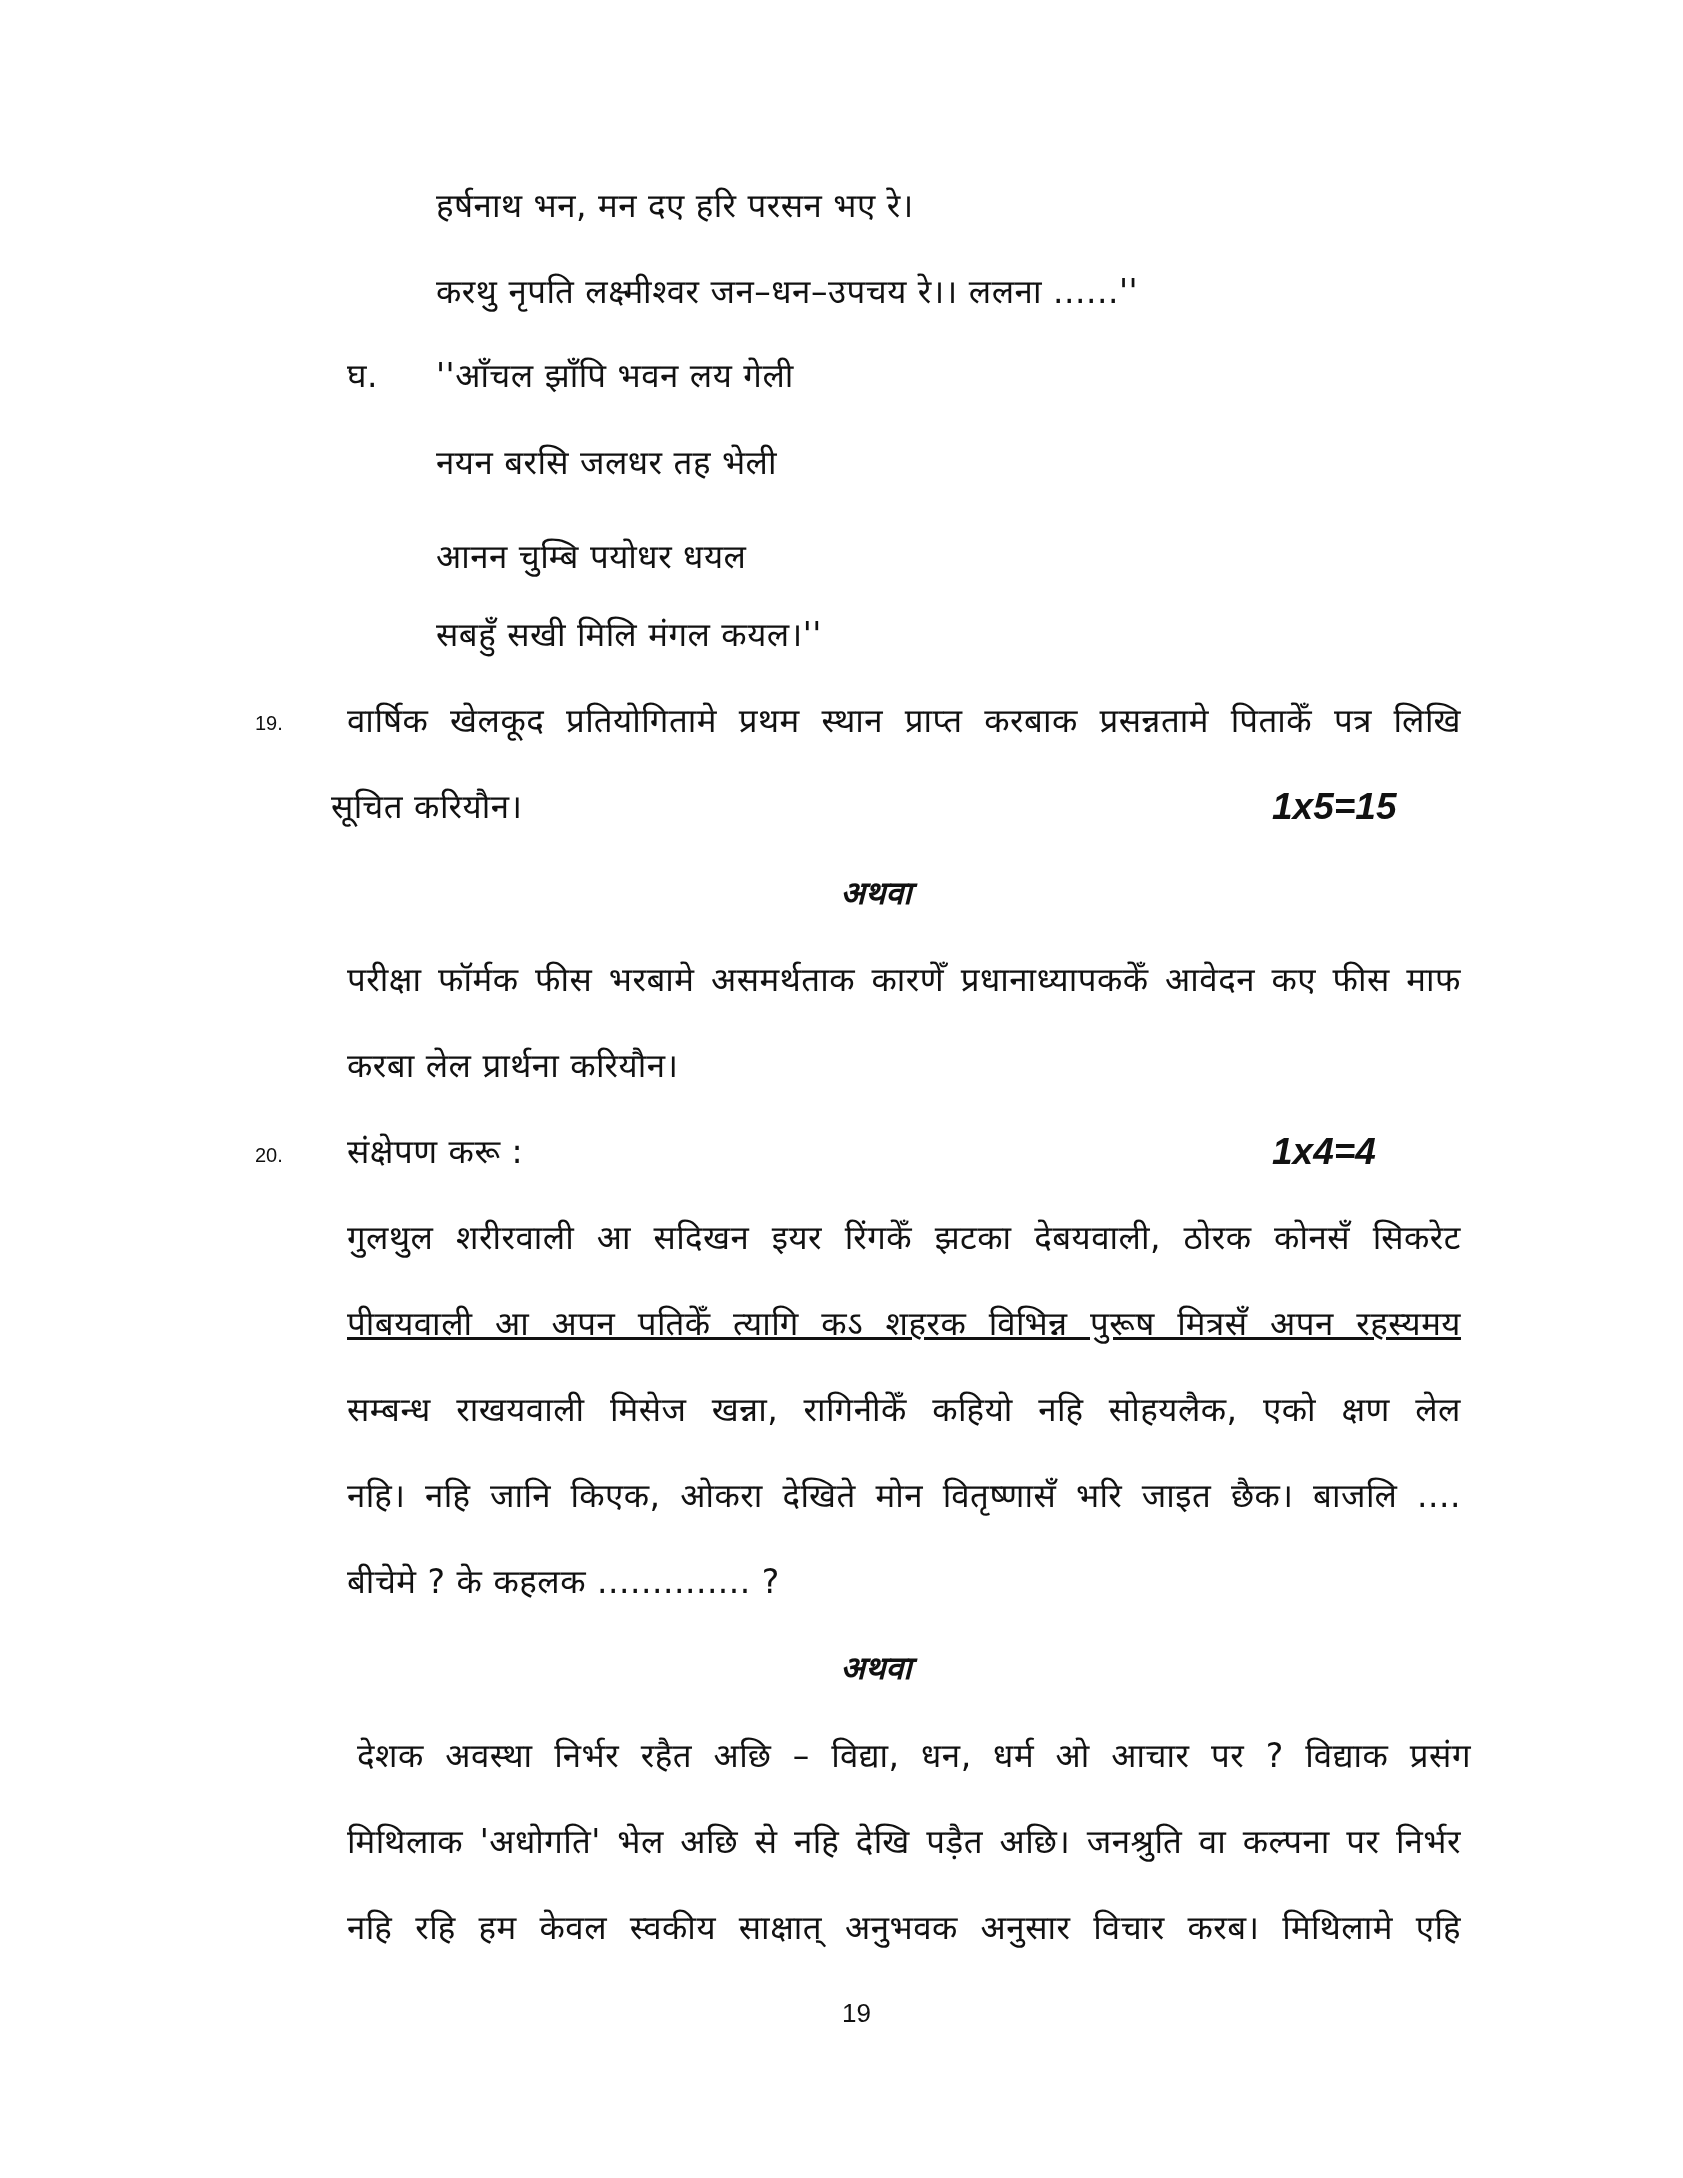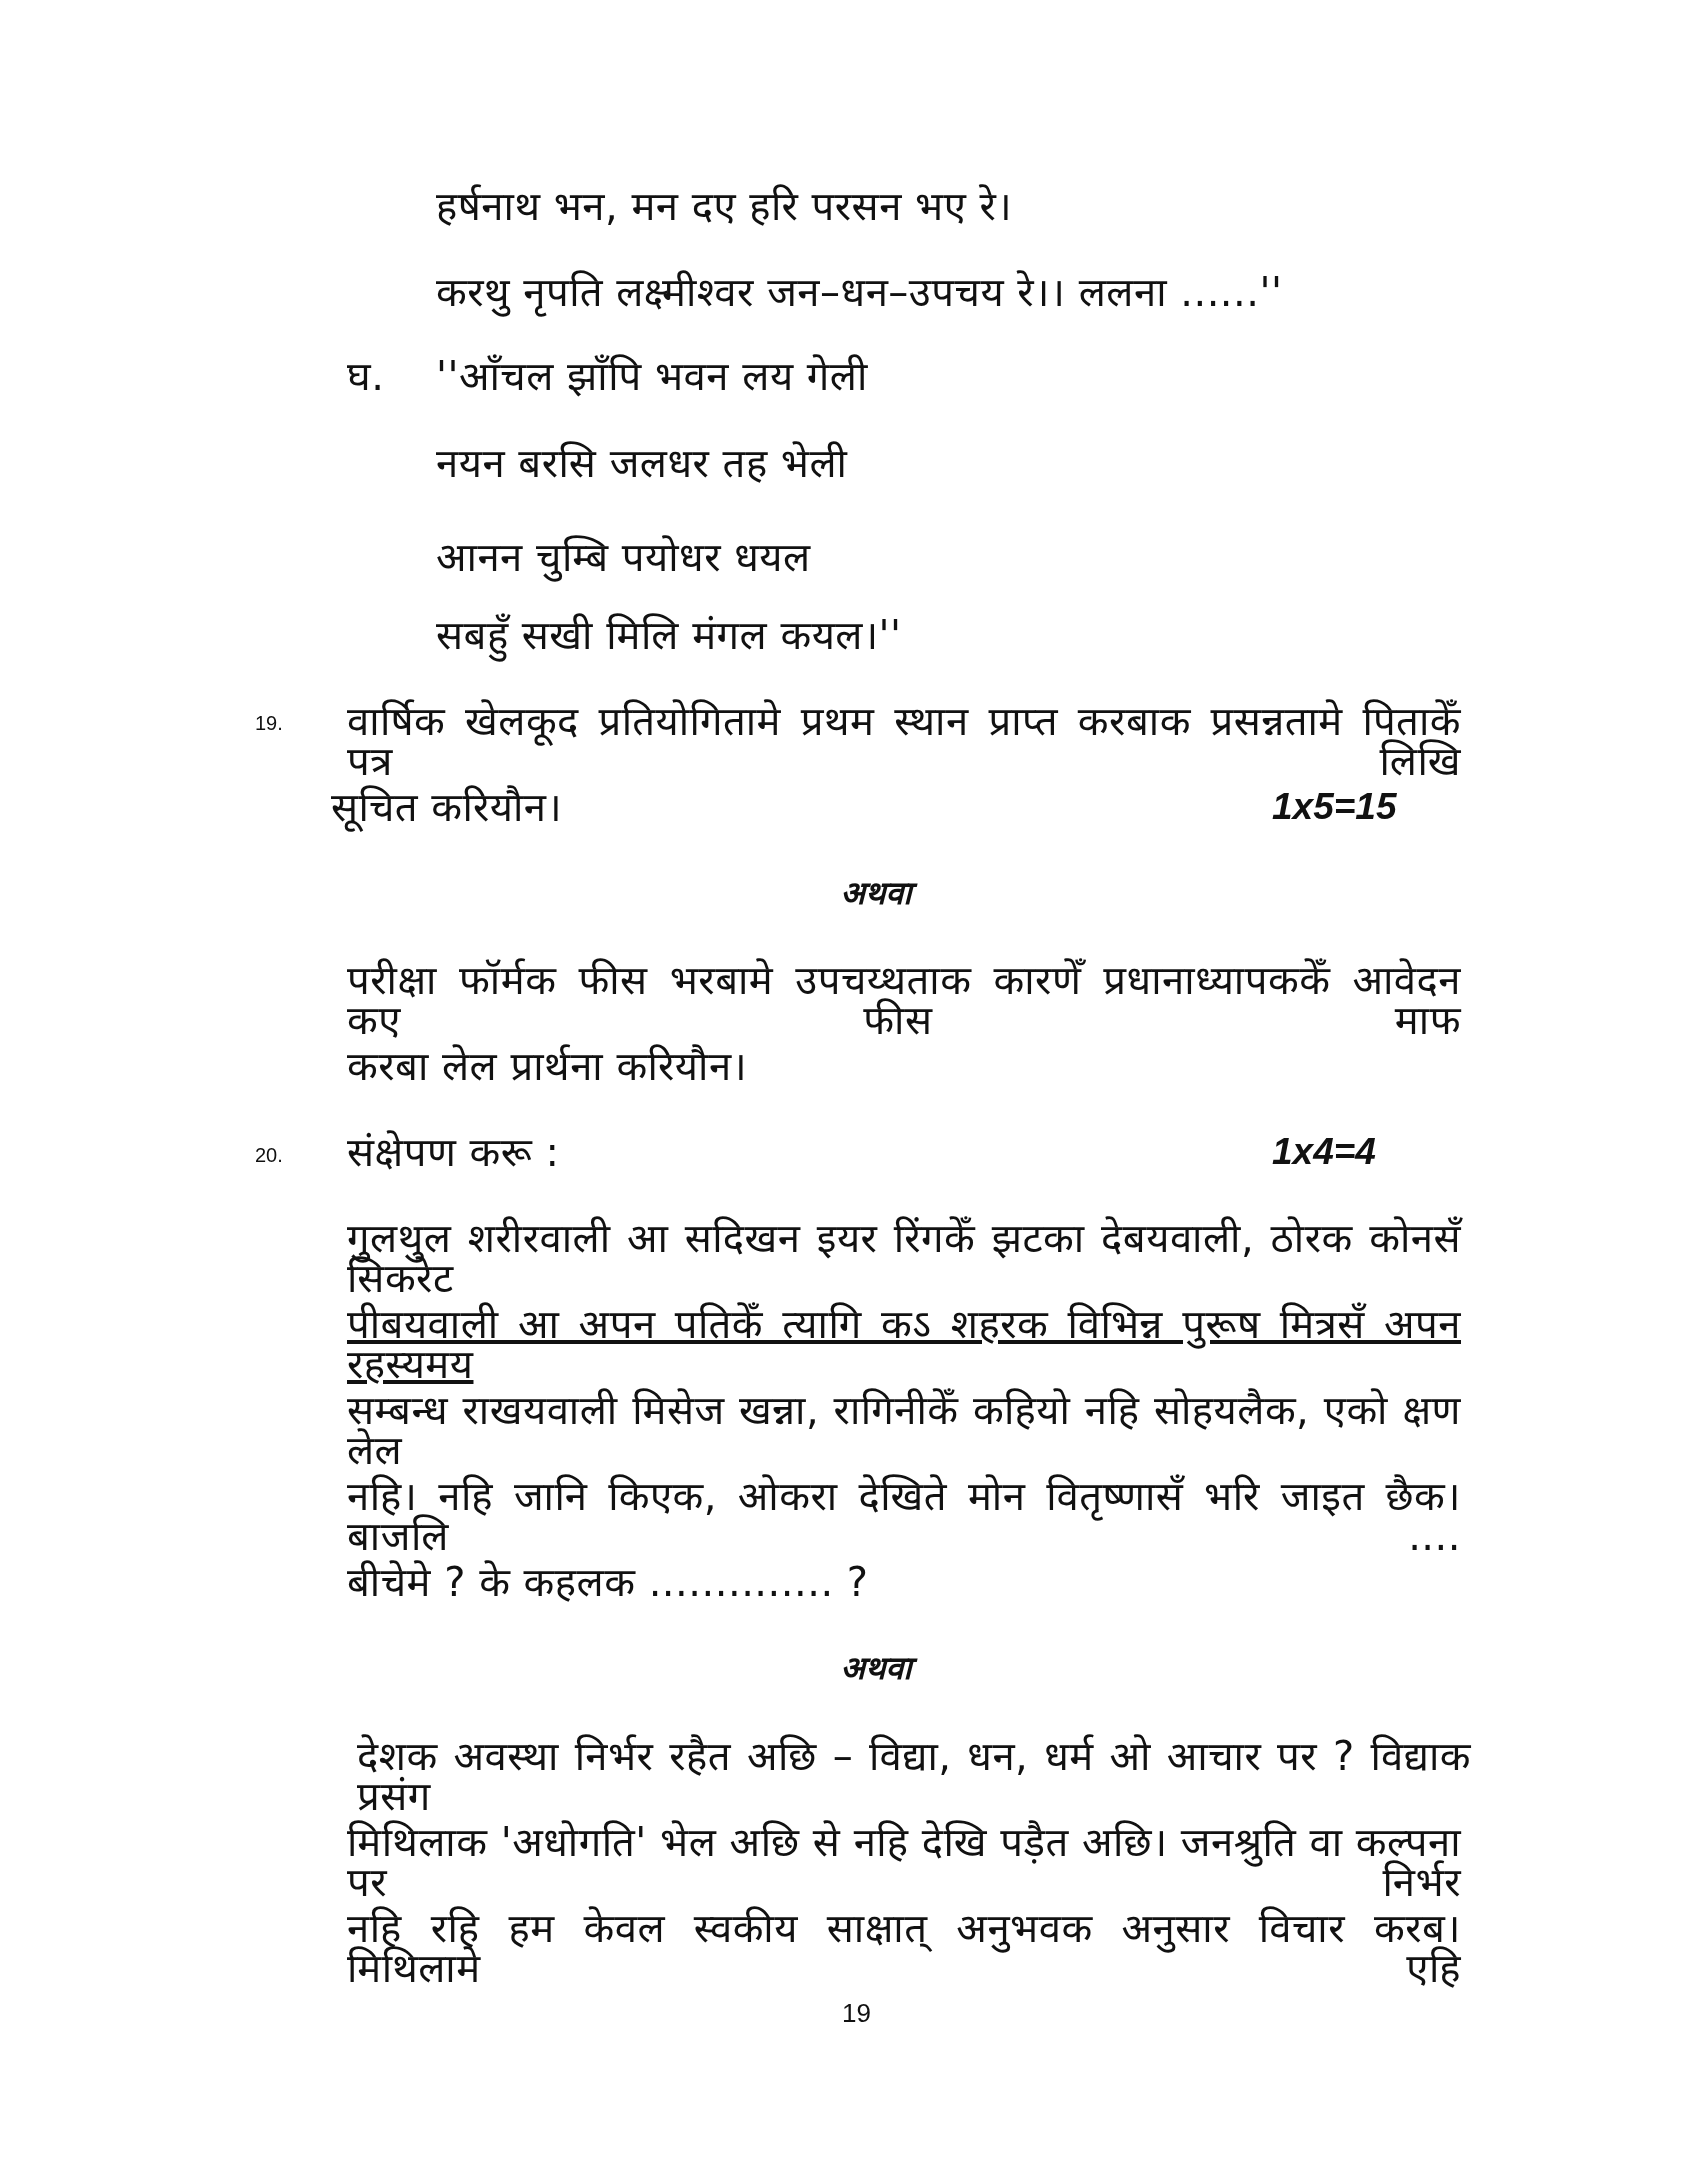--- a/index.html
+++ b/index.html
@@ -11,21 +11,21 @@
       width: 1683px;
       height: 2178px;
       position: relative;
       overflow: hidden;
       color: #111111;
       font-family: "DejaVu Sans", "Liberation Sans", sans-serif;
     }
     .line {
       position: absolute;
       white-space: nowrap;
-      font-size: 40px;
+      font-size: 33px;
       line-height: 40px;
       letter-spacing: 0.5px;
     }
     .num {
       position: absolute;
       font-family: "Liberation Sans", sans-serif;
       font-size: 20px;
       line-height: 40px;
     }
     .marks {
@@ -69,21 +69,21 @@
 <div class="line" style="left:436px; top:529px;margin-top:8px;">आनन चुम्बि पयोधर धयल</div>
 <div class="line" style="left:436px; top:615px;">सबहुँ सखी मिलि मंगल कयल।''</div>
 
 <div class="num" style="left:255px; top:703px;">19.</div>
 <div class="line" style="left:347px; top:701px; width:1114px; text-align:justify; text-align-last:justify; white-space:normal;">वार्षिक खेलकूद प्रतियोगितामे प्रथम स्थान प्राप्त करबाक प्रसन्नतामे पिताकेँ पत्र लिखि</div>
 <div class="line" style="left:331px; top:787px;">सूचित करियौन।</div>
 <div class="marks" style="left:1272px; top:787px;">1x5=15</div>
 
 <div class="athva" style="top:873px;">अथवा</div>
 
-<div class="line" style="left:347px; top:960px; width:1114px; text-align:justify; text-align-last:justify; white-space:normal;">परीक्षा फॉर्मक फीस भरबामे उपचय्थताक कारणेँ प्रधानाध्यापककेँ आवेदन कए फीस माफ</div>
+<div class="line" style="left:347px; top:960px; width:1114px; text-align:justify; text-align-last:justify; white-space:normal;">परीक्षा फॉर्मक फीस भरबामे असमर्थताक कारणेँ प्रधानाध्यापककेँ आवेदन कए फीस माफ</div>
 <div class="line" style="left:347px; top:1046px;">करबा लेल प्रार्थना करियौन।</div>
 
 <div class="num" style="left:255px; top:1135px;">20.</div>
 <div class="line" style="left:347px; top:1132px;">संक्षेपण करू :</div>
 <div class="marks" style="left:1272px; top:1132px;">1x4=4</div>
 
 <div class="line" style="left:347px; top:1218px; width:1114px; text-align:justify; text-align-last:justify; white-space:normal;">गुलथुल शरीरवाली आ सदिखन इयर रिंगकेँ झटका देबयवाली, ठोरक कोनसँ सिकरेट</div>
 <div class="line" style="left:347px; top:1304px; width:1114px; text-align:justify; text-align-last:justify; white-space:normal;text-decoration:underline;">पीबयवाली आ अपन पतिकेँ त्यागि कऽ शहरक विभिन्न पुरूष मित्रसँ अपन रहस्यमय</div>
 <div class="line" style="left:347px; top:1390px; width:1114px; text-align:justify; text-align-last:justify; white-space:normal;">सम्बन्ध राखयवाली मिसेज खन्ना, रागिनीकेँ कहियो नहि सोहयलैक, एको क्षण लेल</div>
 <div class="line" style="left:347px; top:1476px; width:1114px; text-align:justify; text-align-last:justify; white-space:normal;">नहि। नहि जानि किएक, ओकरा देखिते मोन वितृष्णासँ भरि जाइत छैक। बाजलि ....</div>

